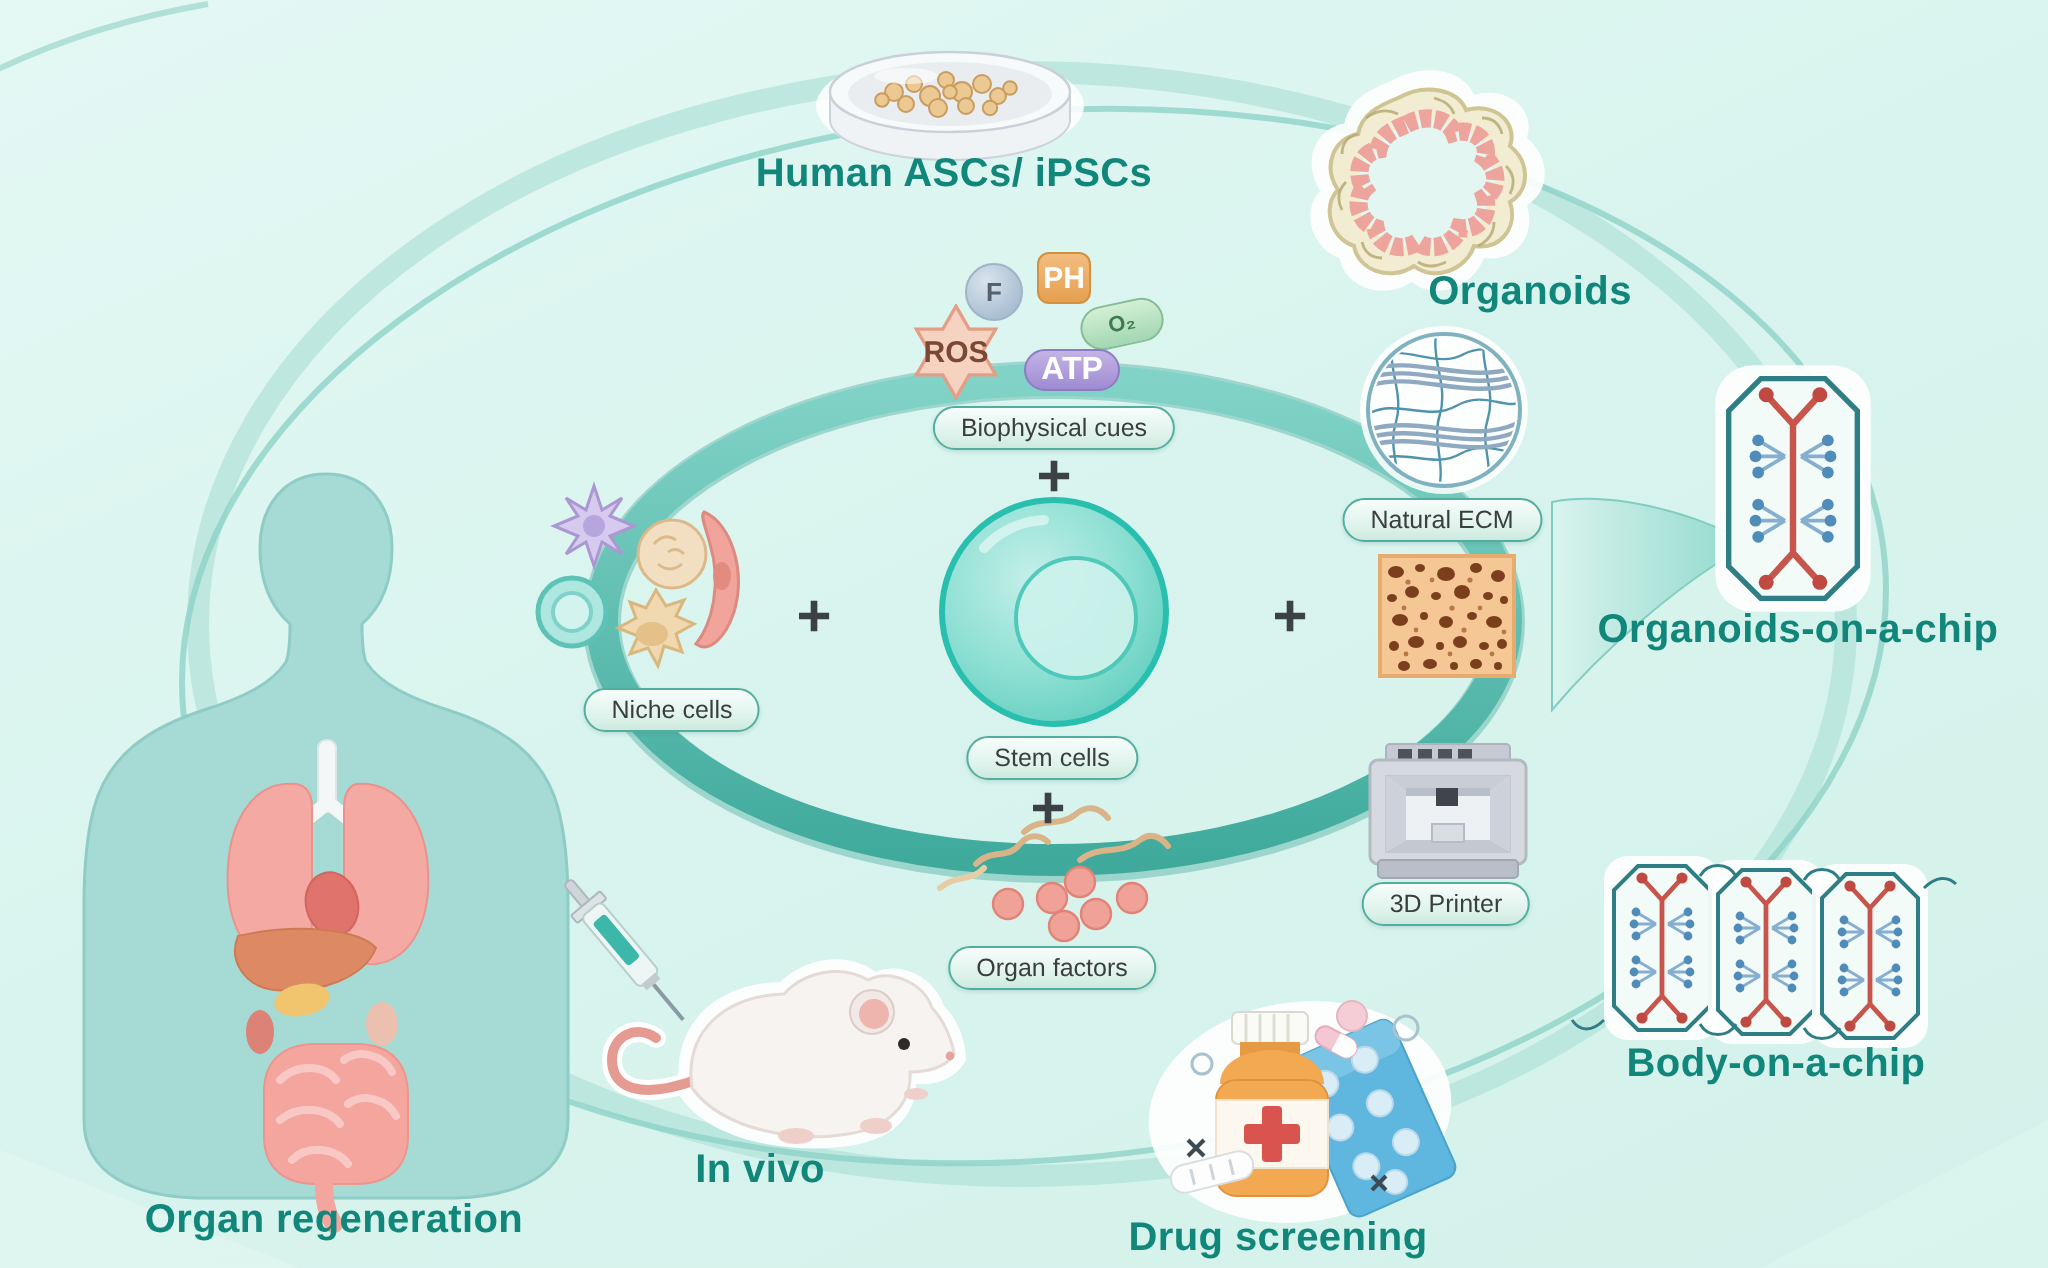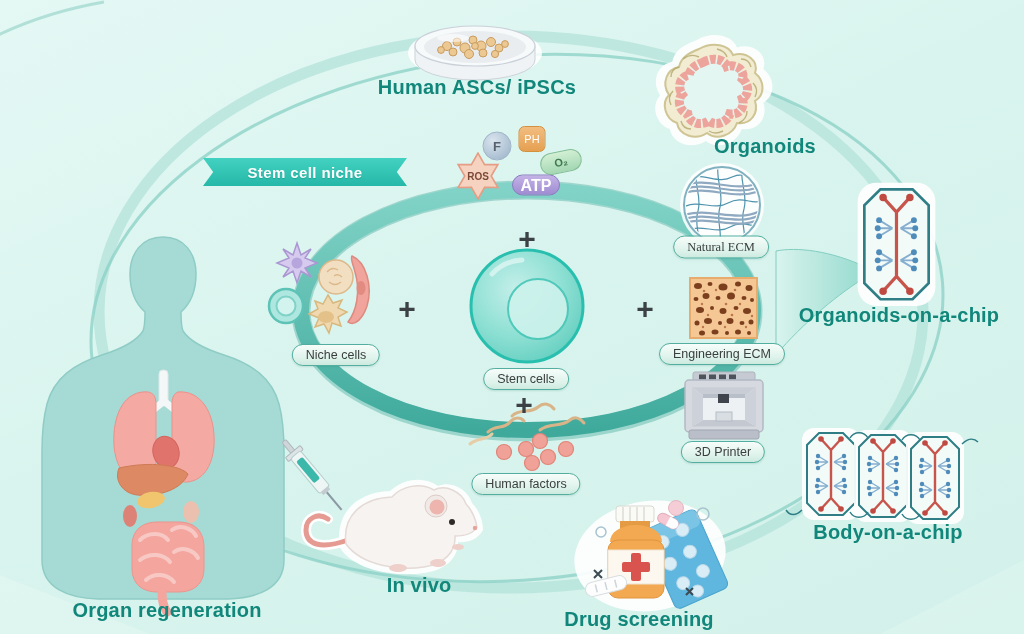--- a/index.html
+++ b/index.html
@@ -36,39 +36,39 @@
   }
   .mol{transform:translate(-50%,-50%);display:flex;align-items:center;justify-content:center;z-index:3;}
   .mol-f{
     width:27px;height:27px;border-radius:50%;
     background:radial-gradient(circle at 35% 30%,#d9e4ee,#a9bed1 75%);
     border:1px solid #9fb4c8;color:#57616e;font-size:13px;font-weight:700;
   }
   .mol-ph{
     width:25px;height:24px;border-radius:6px;
     background:linear-gradient(180deg,#f2bd80,#e5a051);
-    border:1px solid #d3913f;color:#fff;font-size:11px;font-weight:400;
+    border:1px solid #d3913f;color:#fff;font-size:15px;font-weight:700;
   }
   .mol-o2{
     width:40px;height:20px;border-radius:999px;
     background:linear-gradient(180deg,#d2efd4,#a3d7b2);
     border:1px solid #84bd95;color:#3f7a52;font-size:11px;font-weight:700;
     transform:translate(-50%,-50%) rotate(-12deg);
   }
   .mol-atp{
     width:46px;height:19px;border-radius:999px;
     background:linear-gradient(180deg,#c4b3e6,#9f8bd2);
     border:1px solid #8e7bc2;color:#fff;font-size:16px;font-weight:700;
   }
   .mol-ros{width:48px;height:48px;position:relative;}
   .mol-ros svg{position:absolute;left:0;top:0;}
   .mol-ros span{
     position:absolute;left:0;top:0;width:100%;height:100%;
     display:flex;align-items:center;justify-content:center;
-    color:#7c4836;font-size:10px;font-weight:700;
+    color:#7c4836;font-size:15px;font-weight:700;
   }
 </style>
 </head>
 <body>
 
 <div id="stage">
 
 <svg class="scene" width="1024" height="634" viewBox="0 0 1024 634">
   <defs>
     <linearGradient id="ringGrad" x1="0" y1="0" x2="0" y2="1">
@@ -397,37 +397,34 @@
       <rect x="-21" y="-7" width="42" height="14" rx="7" fill="#fdfdfd" stroke="#d8dee2"></rect>
       <path d="M-10,-4 V4 M0,-4 V4 M10,-4 V4" stroke="#cdd5da" stroke-width="1.5"></path>
     </g>
     <circle cx="601" cy="532" r="5" fill="none" stroke="#a8c3cf" stroke-width="1.5"></circle>
     <circle cx="703" cy="514" r="6" fill="none" stroke="#a8c3cf" stroke-width="1.5"></circle>
     <path d="M594,570 l8,8 M602,570 l-8,8" stroke="#3c4a52" stroke-width="2"></path>
     <path d="M686,588 l7,7 M693,588 l-7,7" stroke="#3c4a52" stroke-width="2"></path>
   </g>
 </svg>
 
-<div class="banner">
-  <span>Stem cell niche</span>
-</div>
 
 <div class="txt caption" style="left:477px;top:76px;">Human ASCs/ iPSCs</div>
 <div class="txt caption" style="left:765px;top:135px;">Organoids</div>
 <div class="txt caption" style="left:899px;top:304px;">Organoids-on-a-chip</div>
 <div class="txt caption" style="left:888px;top:521px;">Body-on-a-chip</div>
-<div class="txt caption" style="left:419px;top:574px;">In vivo</div>
+<div class="txt caption" style="left:380px;top:574px;">In vivo</div>
 <div class="txt caption" style="left:639px;top:608px;">Drug screening</div>
 <div class="txt caption" style="left:167px;top:599px;">Organ regeneration</div>
 
+<div class="txt pill" style="left:527px;top:214px;">Biophysical cues</div>
 <div class="txt pill" style="left:526px;top:379px;text-align:center;">Stem cells</div>
 <div class="txt pill" style="left:317px;top:355px;margin-left:19px;">Niche cells</div>
-<div class="txt pill" style="left:526px;top:484px;">Human factors</div>
-<div class="txt pill" style="left:721px;top:247px;font-family:Liberation Serif, serif;">Natural ECM</div>
-<div class="txt pill" style="left:722px;top:354px;">Engineering ECM</div>
+<div class="txt pill" style="left:526px;top:484px;">Organ factors</div>
+<div class="txt pill" style="left:721px;top:260px;">Natural ECM</div>
 <div class="txt pill" style="left:723px;top:452px;">3D Printer</div>
 
 <div class="txt plus" style="left:527px;top:239px;">+</div>
 <div class="txt plus" style="left:407px;top:309px;">+</div>
 <div class="txt plus" style="left:645px;top:309px;">+</div>
 <div class="txt plus" style="left:524px;top:405px;">+</div>
 
 <div class="txt mol mol-f" style="left:497px;top:146px;">F</div>
 <div class="txt mol mol-ph" style="left:532px;top:139px;">PH</div>
 <div class="txt mol mol-o2" style="left:561px;top:162px;">O₂</div>

